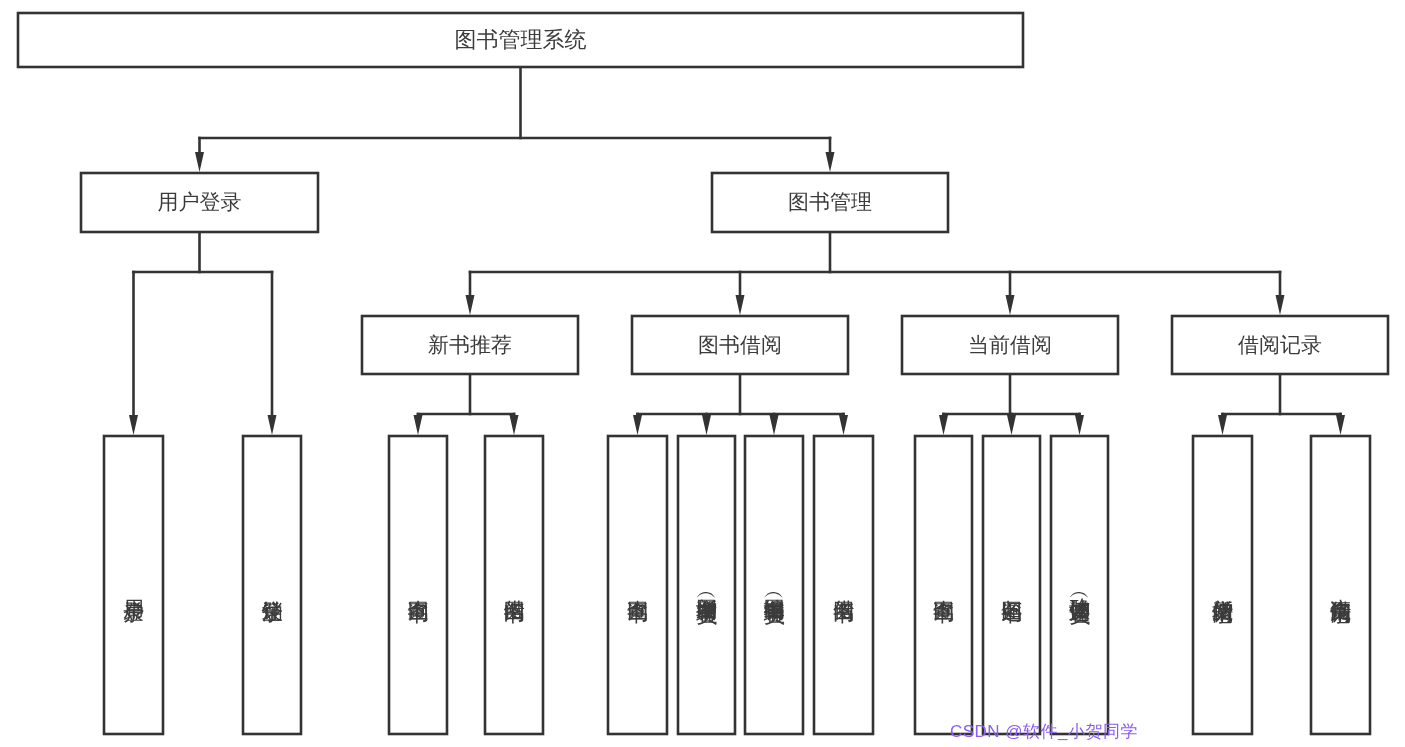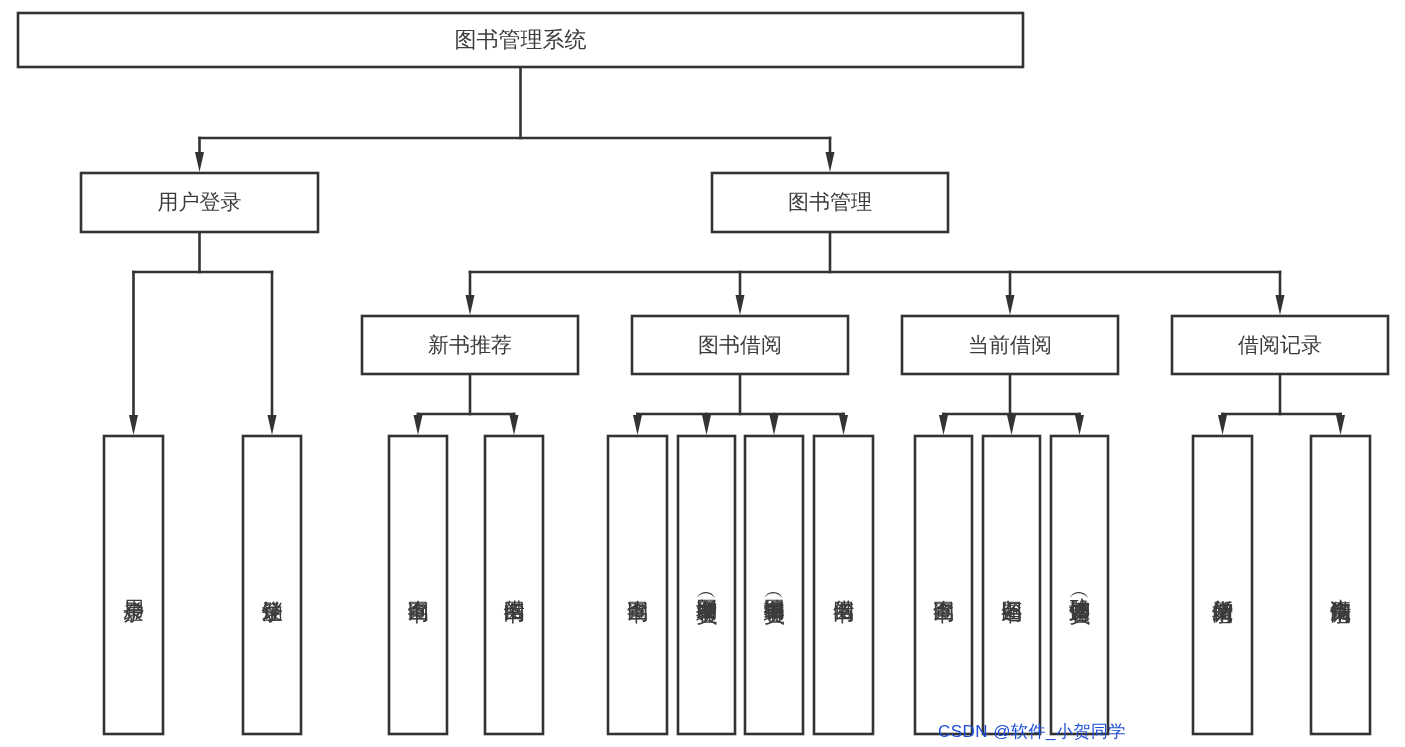--- a/index.html
+++ b/index.html
@@ -63,24 +63,24 @@
     text-orientation: upright;
     font-size: 21px;
     line-height: 1.08;
     letter-spacing: 1px;
     color: #3b3b3b;
     white-space: nowrap;
     pointer-events: none;
   }
   #watermark {
     position: absolute;
-    right: 20px;
+    right: 8px;
     bottom: 4px;
     font-size: 17px;
-    color: #1d4ed8;
+    color: #8b5cf6;
     letter-spacing: 0.5px;
     font-family: "Liberation Sans", "DejaVu Sans", sans-serif;
     white-space: nowrap;
   }
 </style>
 </head>
 <body>
 
 <div id="diagram-root">
 

